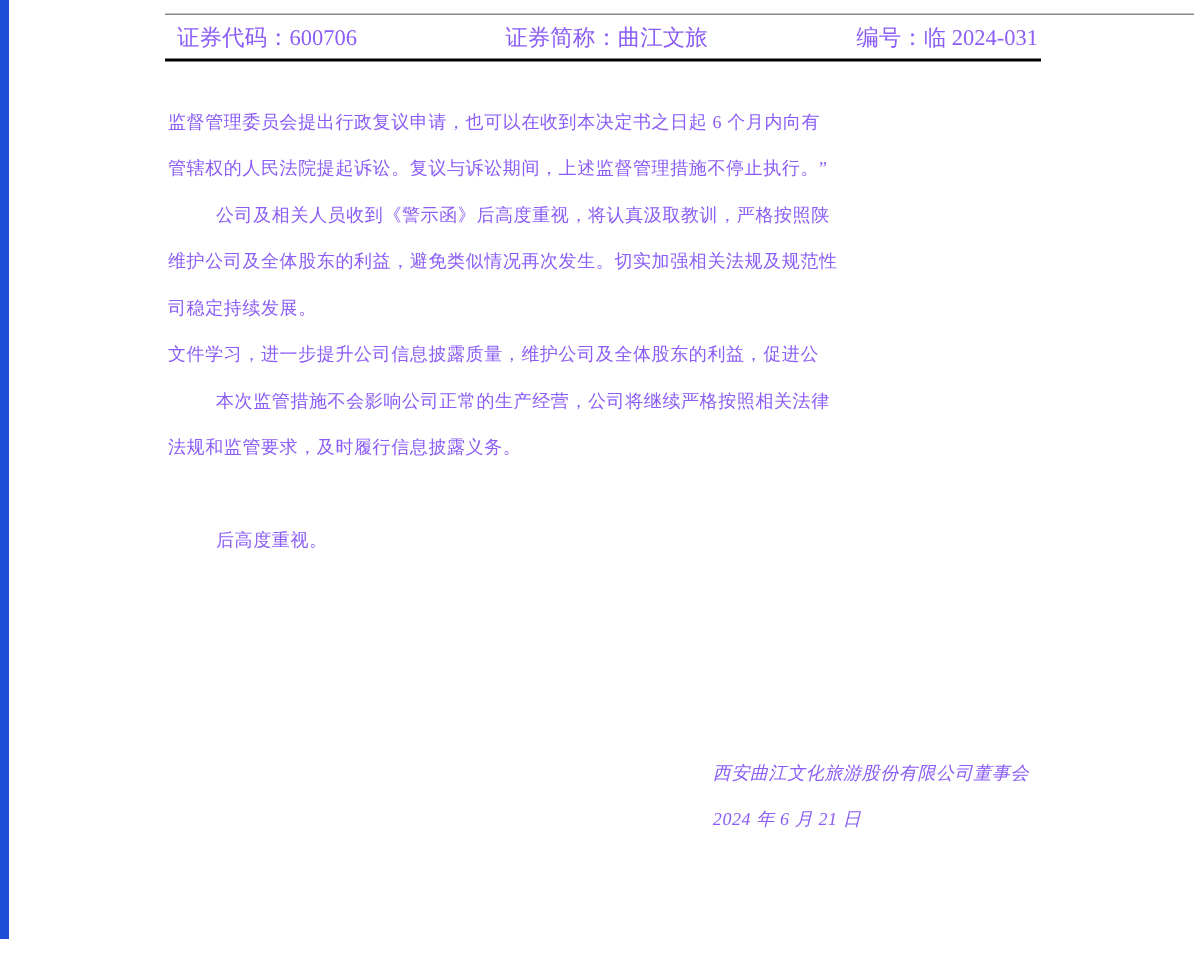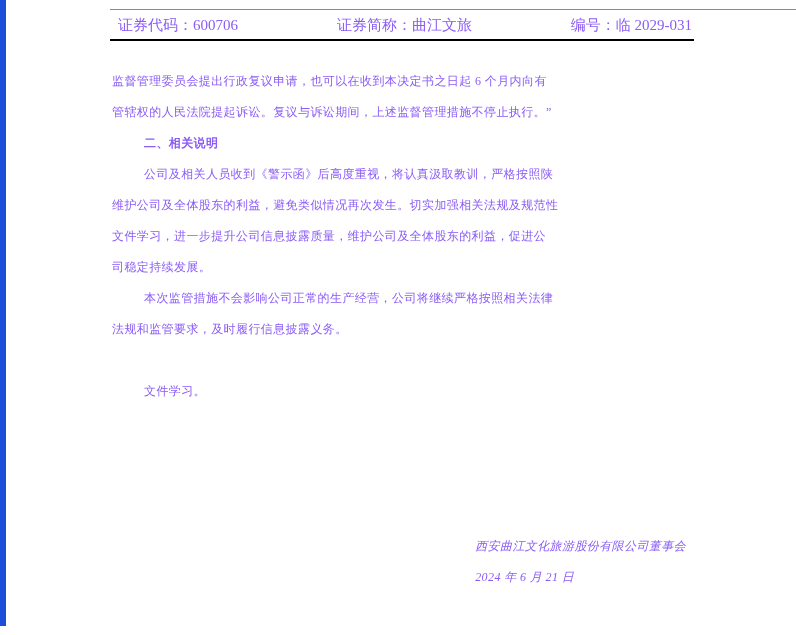--- a/index.html
+++ b/index.html
@@ -50,43 +50,42 @@
 </head>
 <body>
 
 <div class="page">
 
   <div class="hdr-thin-rule"></div>
 
   <div class="hdr-row">
     <span>证券代码：600706</span>
     <span>证券简称：曲江文旅</span>
-    <span>编号：临 2029-031</span>
+    <span>编号：临 2024-031</span>
   </div>
 
   <div class="hdr-thick-rule"></div>
 
   <div class="body-text">
 
     <div class="line">监督管理委员会提出行政复议申请，也可以在收到本决定书之日起 6 个月内向有</div>
     <div class="line">管辖权的人民法院提起诉讼。复议与诉讼期间，上述监督管理措施不停止执行。”</div>
 
-    <div class="line indent heading">二、相关说明</div>
 
     <div class="line indent">公司及相关人员收到《警示函》后高度重视，将认真汲取教训，严格按照陕</div>
     <div class="line">维护公司及全体股东的利益，避免类似情况再次发生。切实加强相关法规及规范性</div>
+    <div class="line">司稳定持续发展。</div>
     <div class="line">文件学习，进一步提升公司信息披露质量，维护公司及全体股东的利益，促进公</div>
-    <div class="line">司稳定持续发展。</div>
 
     <div class="line indent">本次监管措施不会影响公司正常的生产经营，公司将继续严格按照相关法律</div>
     <div class="line">法规和监管要求，及时履行信息披露义务。</div>
 
     <div class="spacer-line"></div>
 
-    <div class="line indent">文件学习。</div>
+    <div class="line indent">后高度重视。</div>
 
     <div class="spacer-big"></div>
 
     <div class="signature">
       <div class="line">西安曲江文化旅游股份有限公司董事会</div>
       <div class="line sig-date">2024 年 6 月 21 日</div>
     </div>
 
   </div>
 

